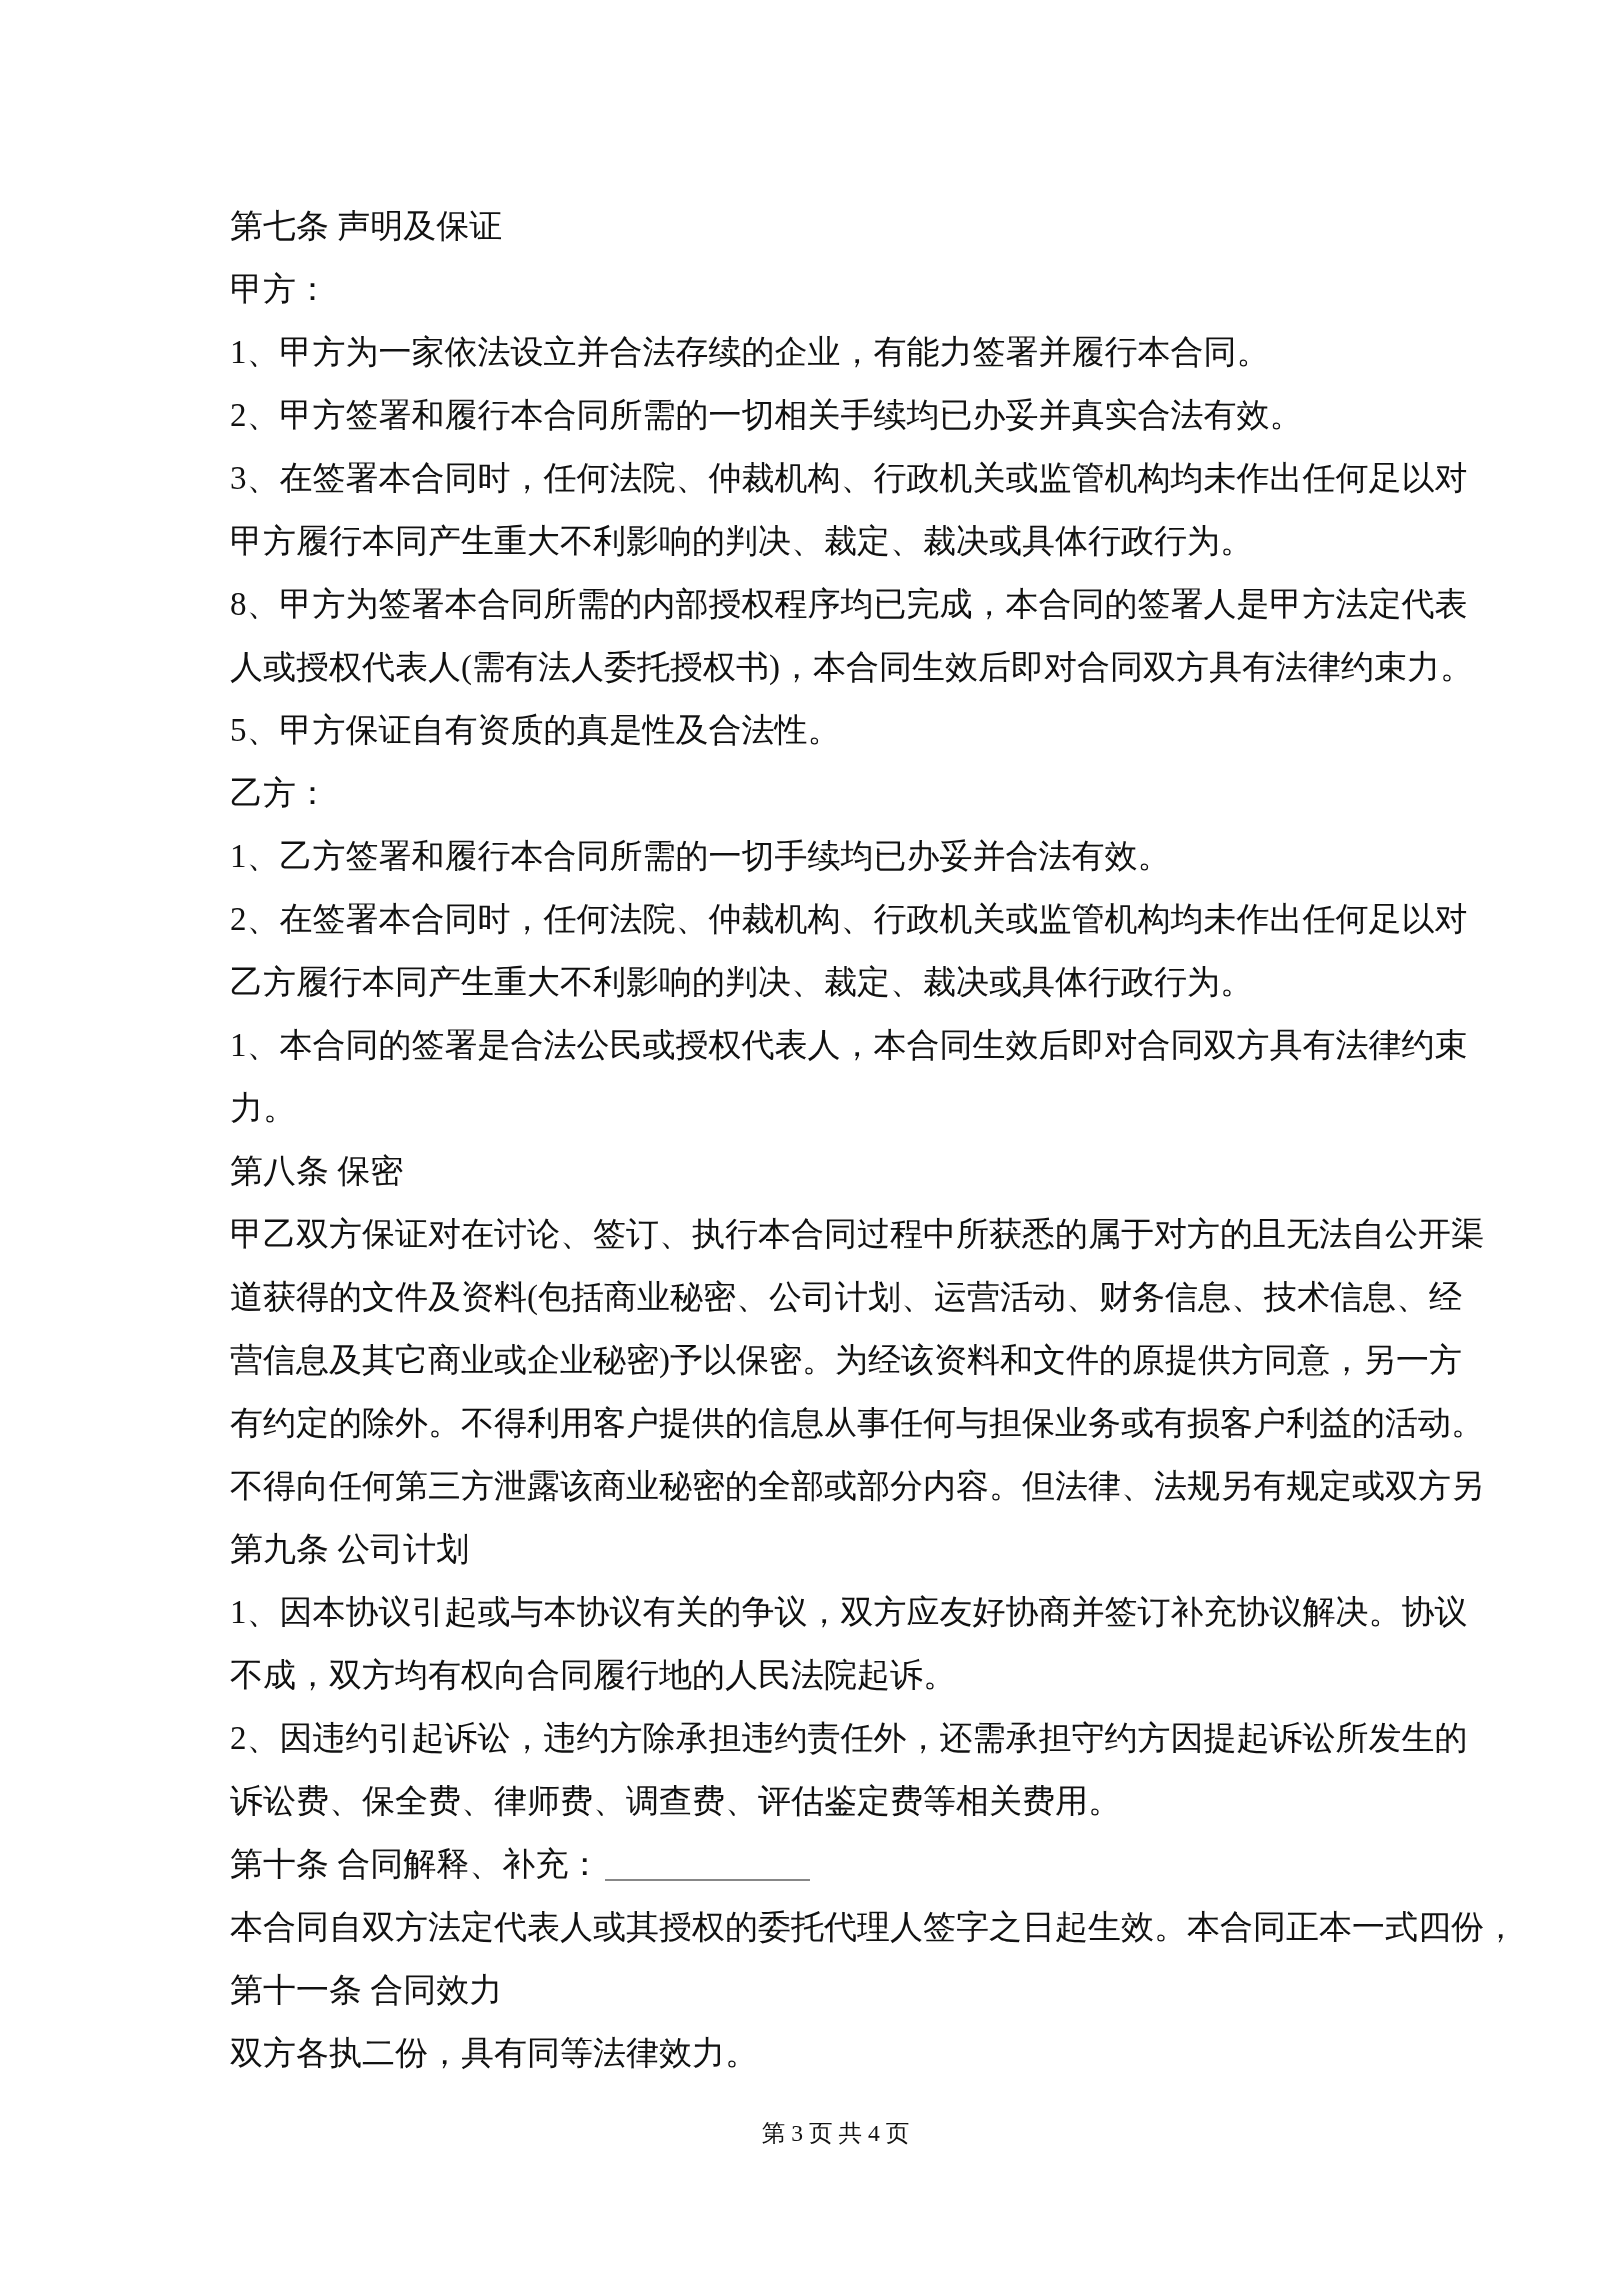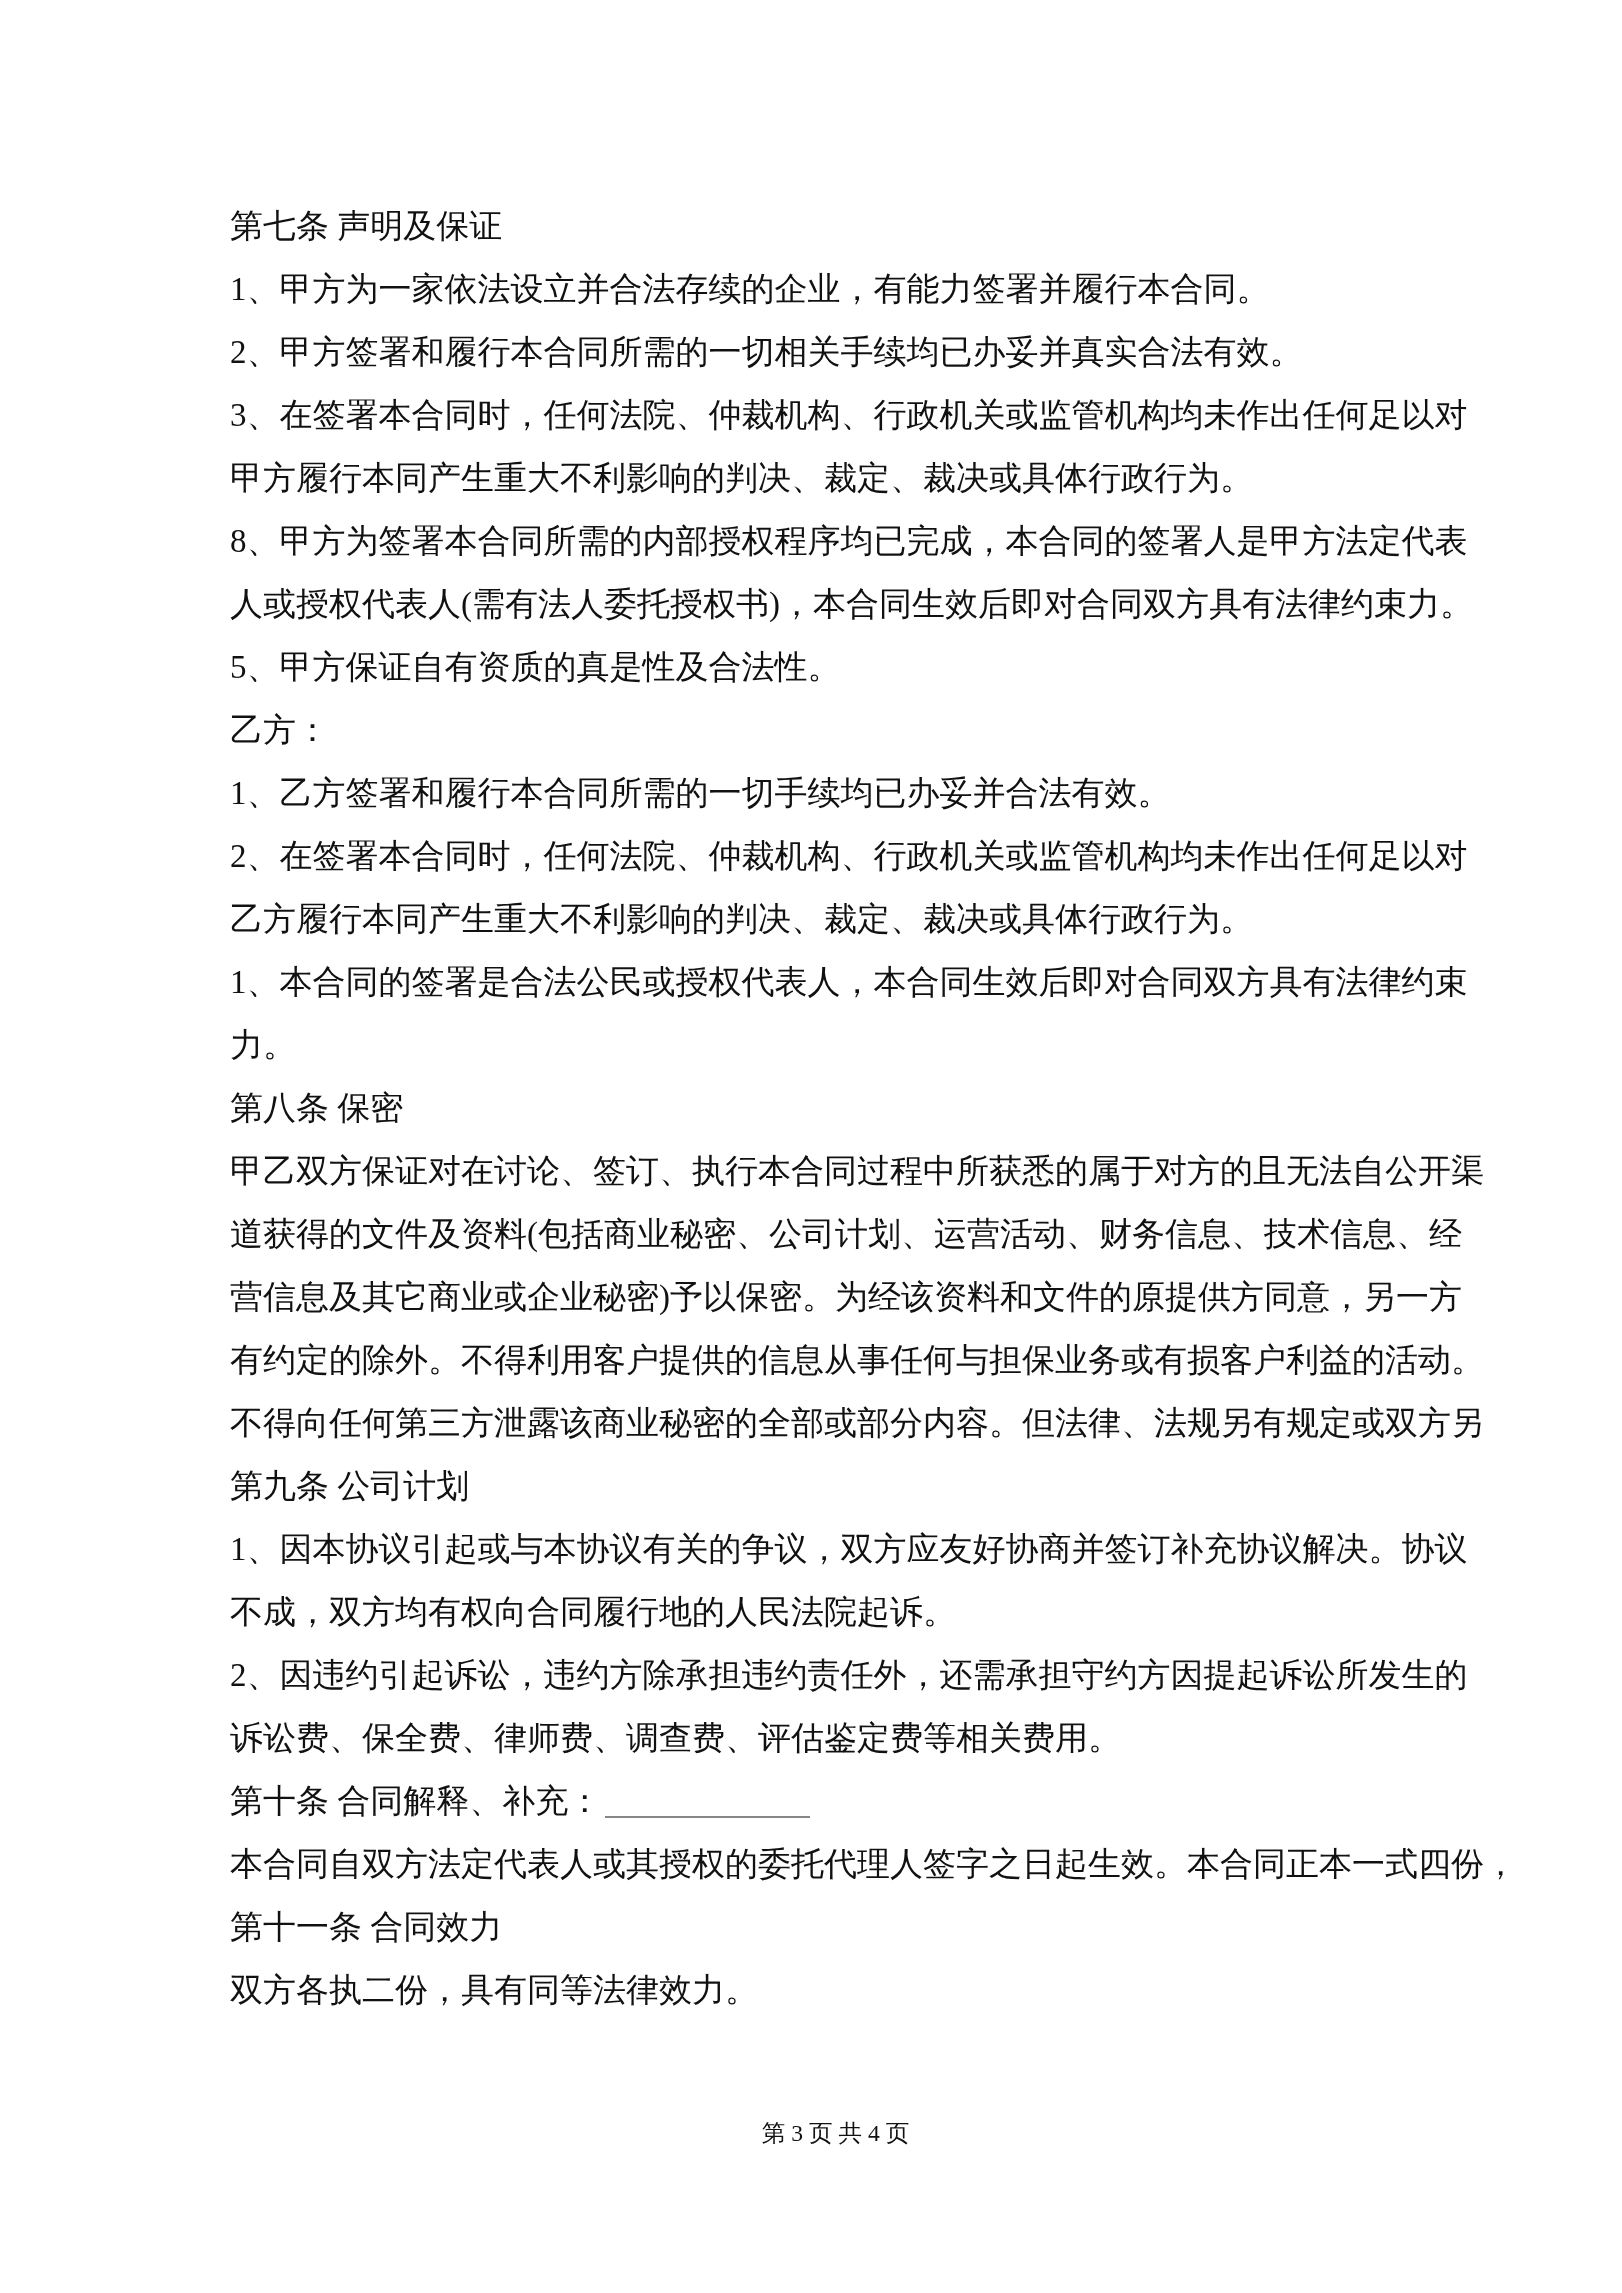--- a/index.html
+++ b/index.html
@@ -48,20 +48,21 @@
     color: #111111;
     margin-left: 24px;
   }
 </style>
 </head>
 <body>
 
 <div class="page">
   <div class="content">
       <div class="line"><span>第七条 声明及保证</span></div>
+      <div class="line"><span>甲方：</span></div>
       <div class="line"><span>1、甲方为一家依法设立并合法存续的企业，有能力签署并履行本合同。</span></div>
       <div class="line"><span>2、甲方签署和履行本合同所需的一切相关手续均已办妥并真实合法有效。</span></div>
       <div class="line"><span>3、在签署本合同时，任何法院、仲裁机构、行政机关或监管机构均未作出任何足以对</span></div>
       <div class="line"><span>甲方履行本同产生重大不利影响的判决、裁定、裁决或具体行政行为。</span></div>
       <div class="line"><span>8、甲方为签署本合同所需的内部授权程序均已完成，本合同的签署人是甲方法定代表</span></div>
       <div class="line"><span>人或授权代表人(需有法人委托授权书)，本合同生效后即对合同双方具有法律约束力。</span></div>
       <div class="line"><span>5、甲方保证自有资质的真是性及合法性。</span></div>
       <div class="line"><span>乙方：</span></div>
       <div class="line"><span>1、乙方签署和履行本合同所需的一切手续均已办妥并合法有效。</span></div>
       <div class="line"><span>2、在签署本合同时，任何法院、仲裁机构、行政机关或监管机构均未作出任何足以对</span></div>

